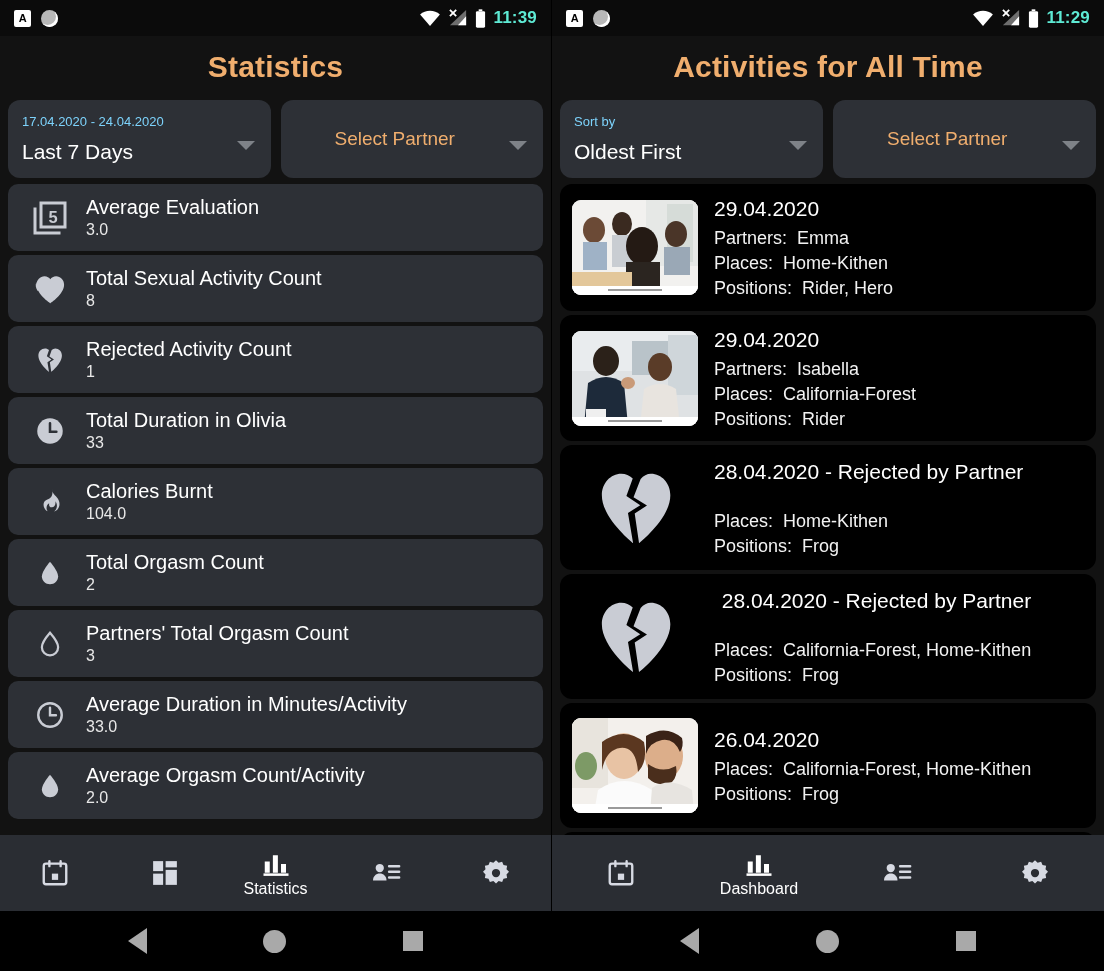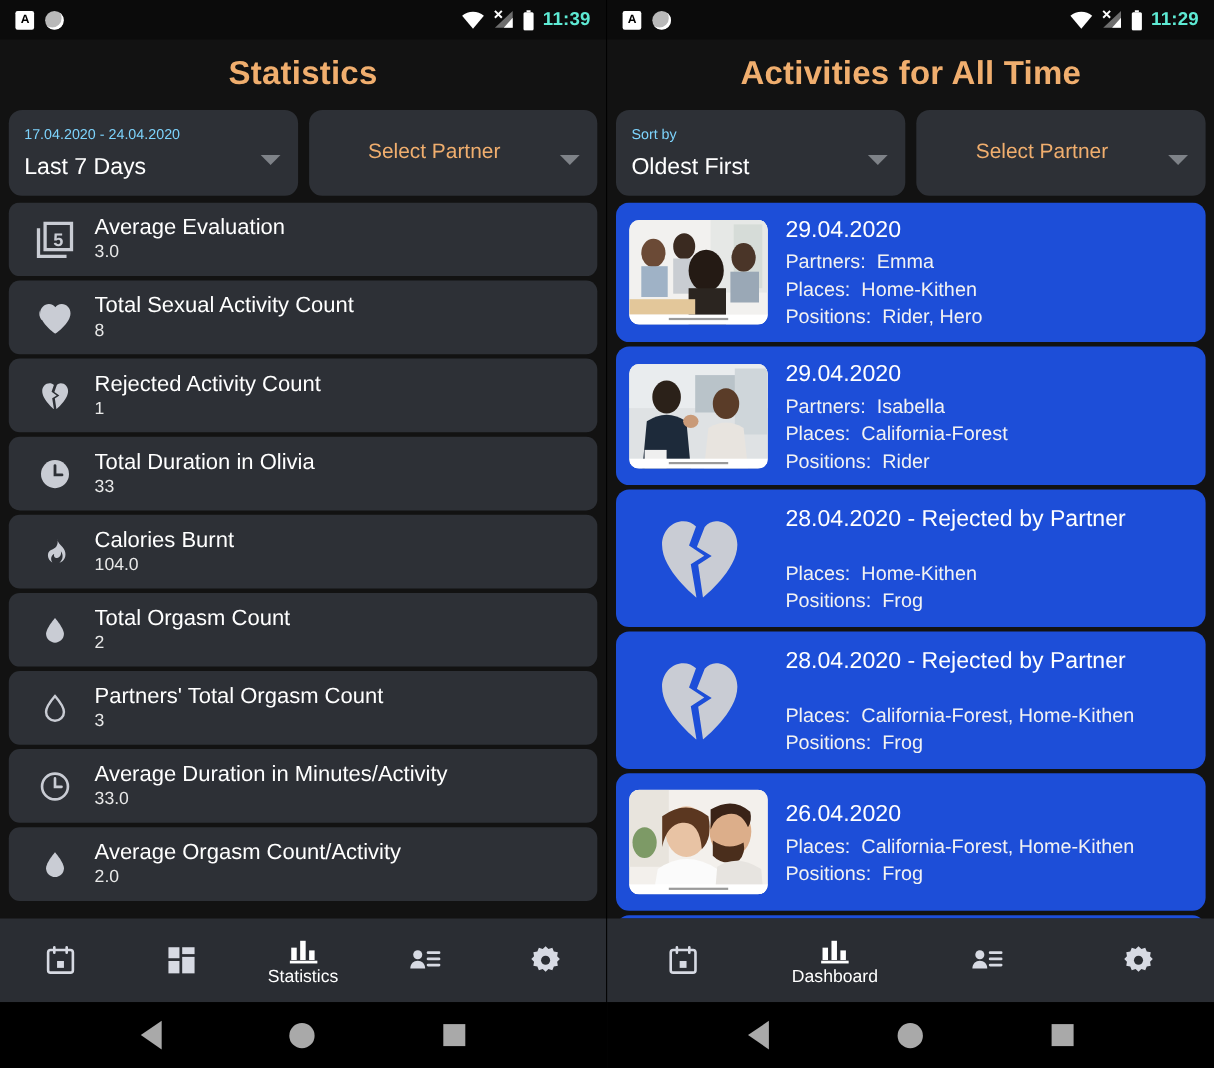--- a/index.html
+++ b/index.html
@@ -92,36 +92,36 @@
   .stat-icon {
     width: 72px; flex: 0 0 72px;
     display: flex; align-items: center; justify-content: center;
   }
   .stat-texts { display: flex; flex-direction: column; justify-content: center; gap: 2px; }
   .stat-name { font-size: 20px; color: #ffffff; line-height: 1.15; }
   .stat-value { font-size: 16px; color: #e8e8e8; line-height: 1.15; }
 
   
   .act-card {
-    background: #1d4ed8; border-radius: 12px;
+    background: #000000; border-radius: 12px;
     flex: 0 0 auto;
     display: flex; align-items: center;
     padding: 10px 12px; gap: 16px;
     min-height: 125px;
   }
   .act-thumb {
     width: 126px; height: 95px; flex: 0 0 126px;
     border-radius: 9px; overflow: hidden;
     background: #e8e8e8; position: relative;
   }
   .act-thumb svg { display: block; width: 100%; height: 100%; }
   .act-heart { width: 126px; flex: 0 0 126px; display: flex; align-items: center; justify-content: center; }
   .act-info { display: flex; flex-direction: column; gap: 1px; min-width: 0; }
   .act-date { font-size: 21px; color: #ffffff; line-height: 1.45; margin-bottom: 2px; }
-  .act-date.rejected { margin-bottom: 22px; }
+  .act-date.rejected { margin-bottom: 22px; text-align: right; }
   .act-line { font-size: 18px; color: #f2f2f2; line-height: 1.32; white-space: nowrap; }
   .act-line .lbl { color: #f2f2f2; }
 
   
   .bottom-nav {
     background: #2a2d33; height: 76px; flex: 0 0 76px;
     display: flex; align-items: center;
   }
   .nav-item {
     flex: 1 1 0; display: flex; flex-direction: column;

